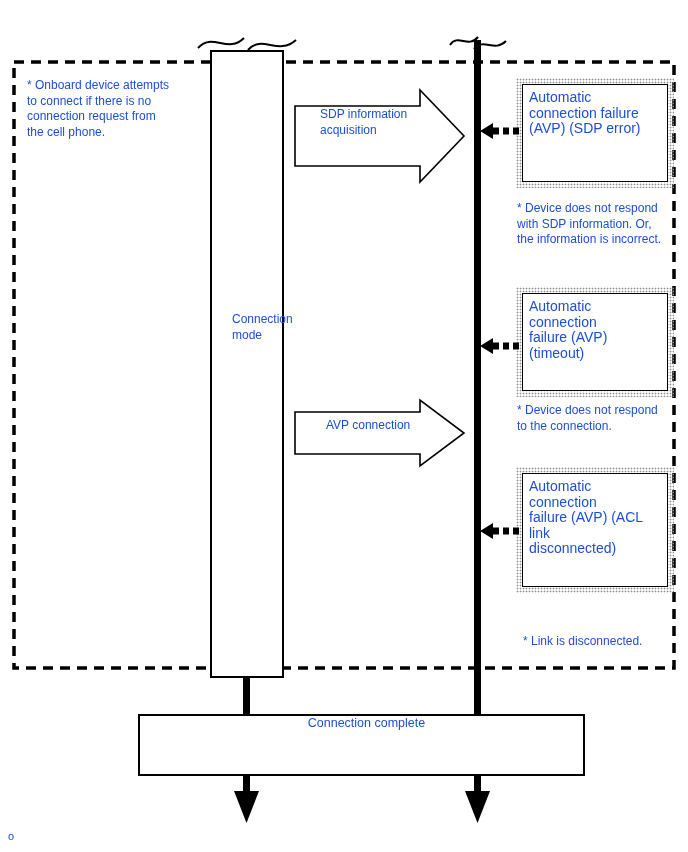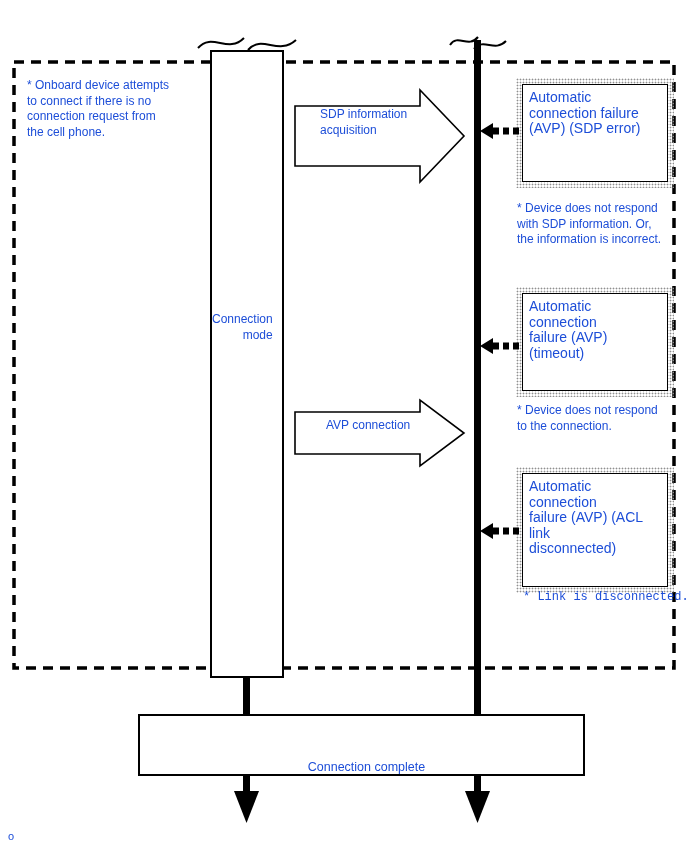--- a/index.html
+++ b/index.html
@@ -35,21 +35,21 @@
     white-space:pre-line;
   }
   .arrow-label{
     position:absolute;
     font-size:12px;line-height:15.5px;
     white-space:pre-line;
   }
   .complete-box{
     box-sizing:border-box;
     background:#fff;border:2px solid #000;
-    display:flex;align-items:flex-end;justify-content:center;
+    display:flex;align-items:flex-start;justify-content:center;
     font-size:12.5px;
     padding-left:10px;
   }
   .page-marker{font-size:11px;}
   .z1{z-index:1}.z2{z-index:2}.z3{z-index:3}.z4{z-index:4}
   svg{display:block;}
 </style>
 </head>
 <body>
 
@@ -60,21 +60,21 @@
       <rect x="2" y="2" width="660" height="606" fill="none" stroke="#000" stroke-width="3.5" stroke-dasharray="10 7"></rect>
     </svg>
   </div>
 
   <div class="abs note z4" style="left:27px;top:78px;width:176px;">* Onboard device attempts
 to connect if there is no
 connection request from
 the cell phone.</div>
 
   <div class="abs lifeline-box z2" style="left:210px;top:50px;width:74px;height:628px;"></div>
-  <div class="abs note z4" style="left:212px;top:312px;text-align:right;">Connection
+  <div class="abs note z4" style="left:232px;top:312px;">Connection
 mode</div>
 
   <div class="abs thickline z2" style="left:474px;top:40px;width:7px;height:752px;"></div>
 
   <div class="abs z3" style="left:196px;top:30px;">
     <svg width="104" height="28" viewBox="0 0 104 28">
       <path d="M2,18 C16,2 32,24 48,8" fill="none" stroke="#000" stroke-width="2"></path>
       <path d="M52,20 C66,4 82,26 100,10" fill="none" stroke="#000" stroke-width="2"></path>
     </svg>
   </div>
@@ -133,21 +133,21 @@
 failure (AVP) (timeout)</div>
   </div>
   <div class="abs note z4" style="left:517px;top:403px;width:166px;">* Device does not respond
 to the connection.</div>
 
   <div class="abs stipple z3" style="left:516px;top:467px;width:158px;height:126px;">
     <div class="failbox">Automatic connection
 failure (AVP) (ACL link
 disconnected)</div>
   </div>
-  <div class="abs note z4" style="left:523px;top:590px;width:166px;font-family:Liberation Mono, monospace;">* Link is disconnected.</div>
+  <div class="abs note z4" style="left:523px;top:634px;width:166px;">* Link is disconnected.</div>
 
   <div class="abs thickline z1" style="left:243px;top:676px;width:7px;height:116px;"></div>
 
   <div class="abs complete-box z3" style="left:138px;top:714px;width:447px;height:62px;">
     <span>Connection complete</span>
   </div>
 
   <div class="abs z3" style="left:233px;top:790px;">
     <svg width="27" height="34" viewBox="0 0 27 34">
       <polygon points="1,1 26,1 13.5,33" fill="#000"></polygon>

